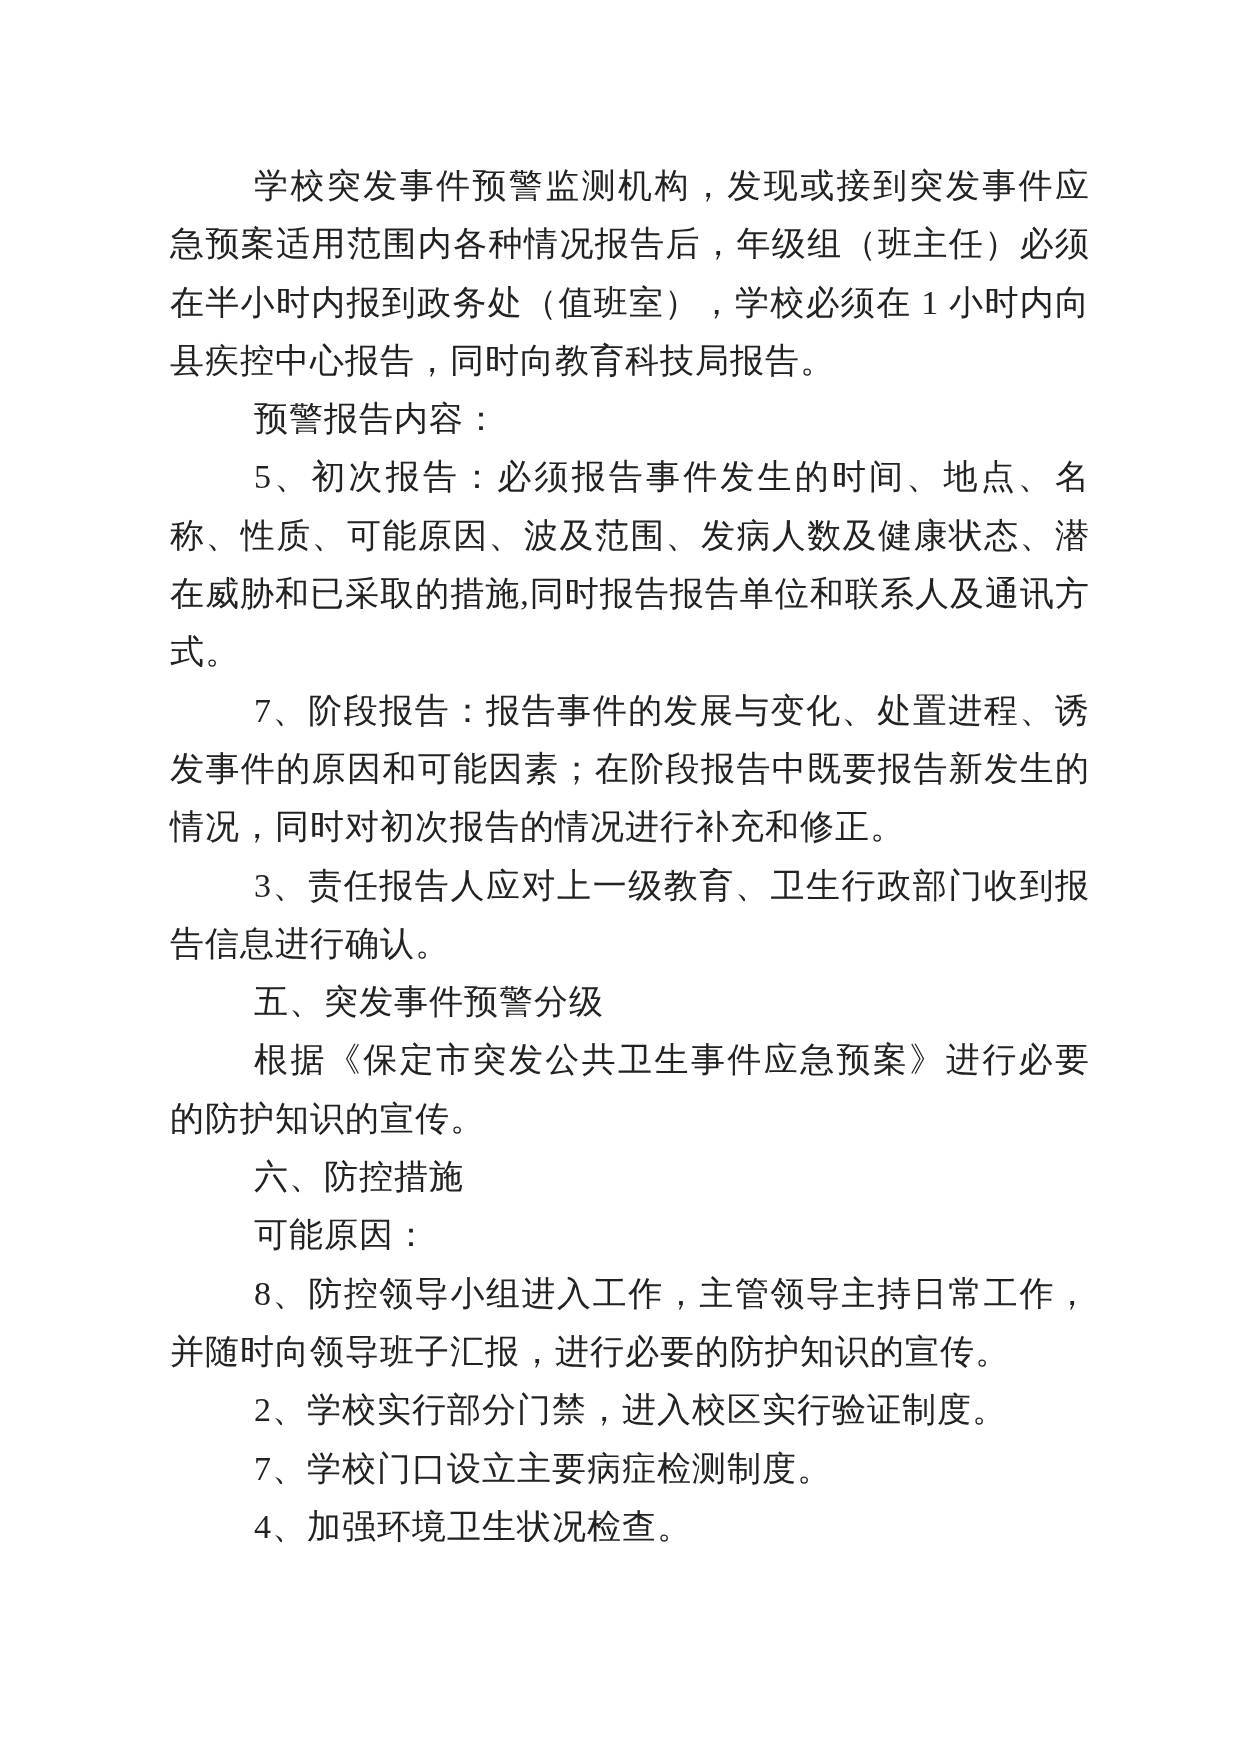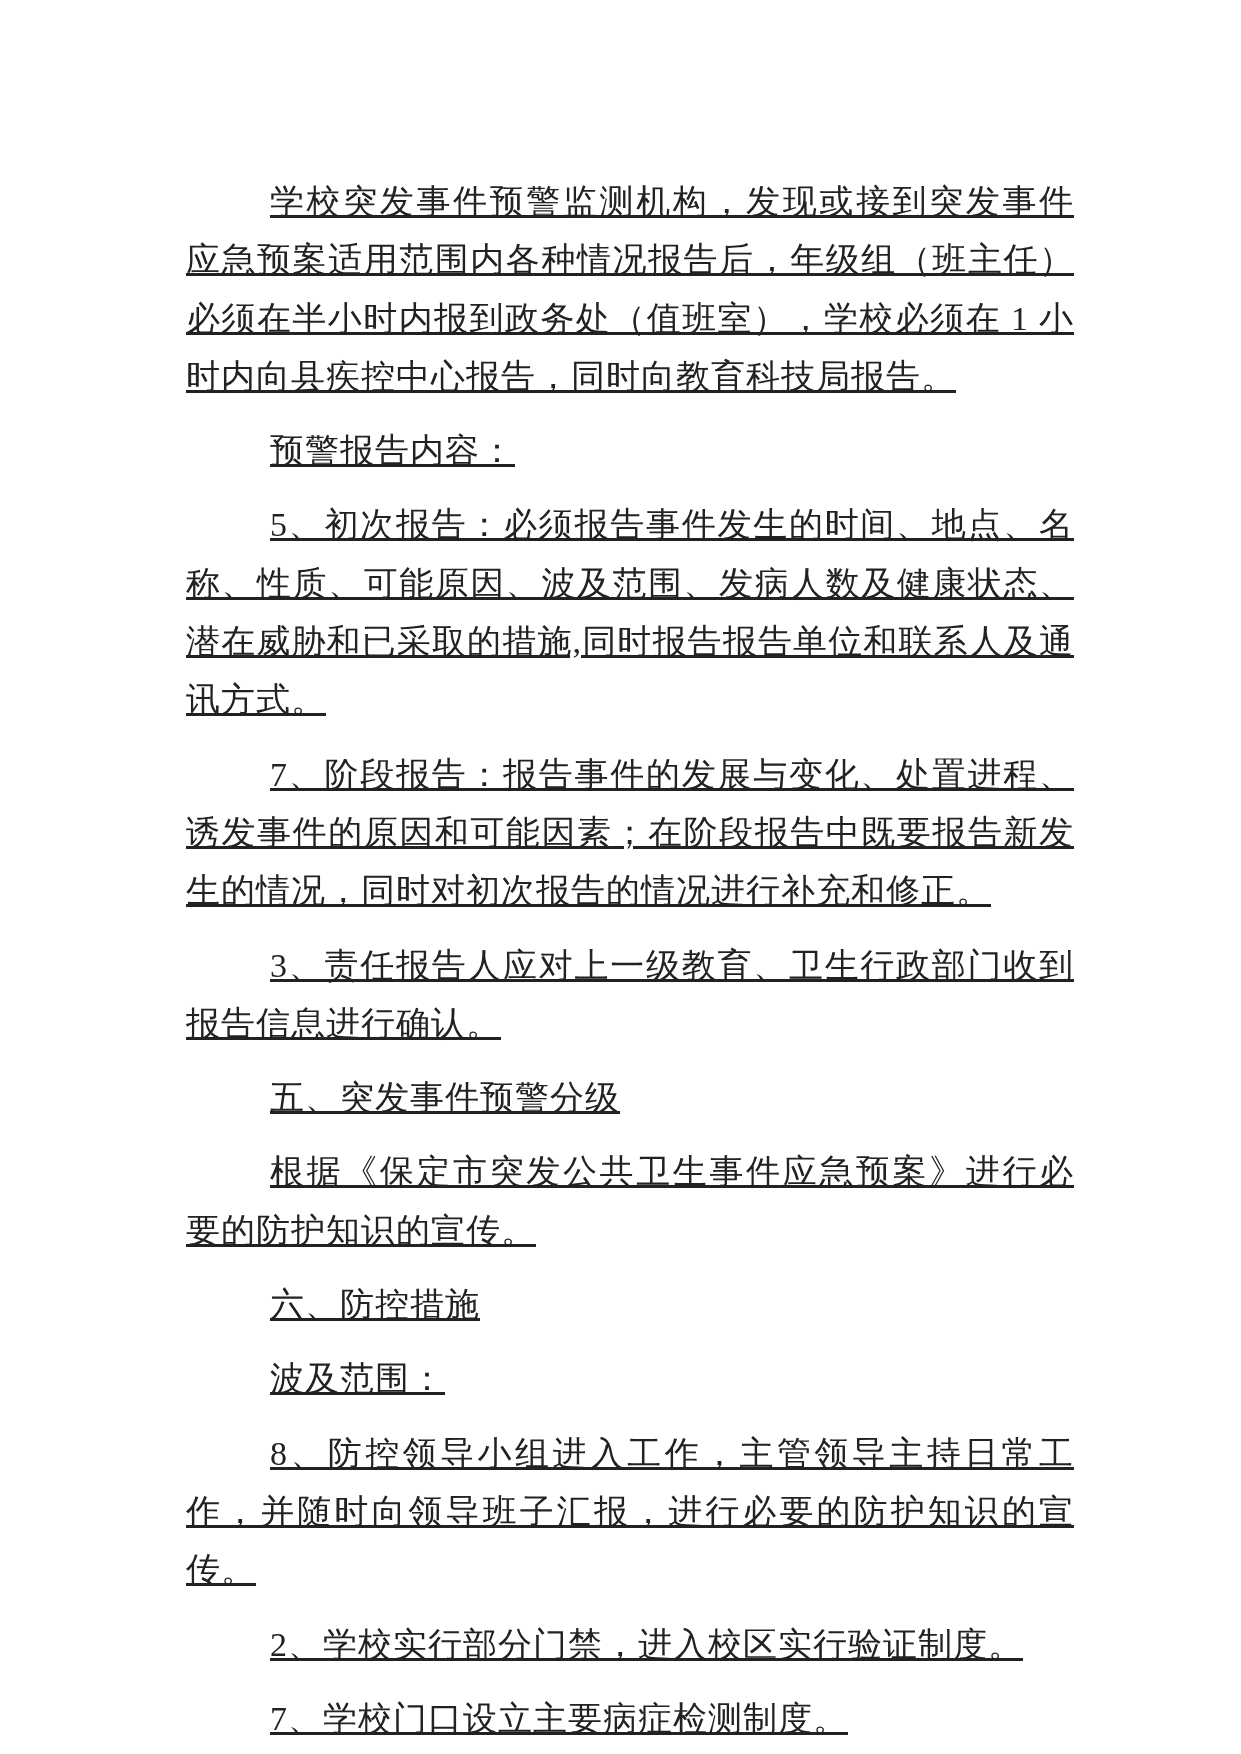--- a/index.html
+++ b/index.html
@@ -29,39 +29,38 @@
       width: 920px;
       color: #222222;
       font-size: 34px;
       line-height: 58.3px;
       letter-spacing: 1px;
       text-align: justify;
       text-justify: inter-ideograph;
       font-weight: normal;
     }
     .doc-content p {
-      margin: 16px;
+      margin: 0;
       padding: 0;
       text-indent: 84px;
       word-break: break-all;
-      text-decoration: underline;
     }
   </style>
 </head>
 <body style="background: rgb(255, 255, 255);">
 
 <div class="page">
   <div class="doc-content" id="doc-body" style="color: rgb(34, 34, 34);">
       <p>学校突发事件预警监测机构，发现或接到突发事件应急预案适用范围内各种情况报告后，年级组（班主任）必须在半小时内报到政务处（值班室），学校必须在 1 小时内向县疾控中心报告，同时向教育科技局报告。</p>
       <p>预警报告内容：</p>
       <p>5、初次报告：必须报告事件发生的时间、地点、名称、性质、可能原因、波及范围、发病人数及健康状态、潜在威胁和已采取的措施,同时报告报告单位和联系人及通讯方式。</p>
       <p>7、阶段报告：报告事件的发展与变化、处置进程、诱发事件的原因和可能因素；在阶段报告中既要报告新发生的情况，同时对初次报告的情况进行补充和修正。</p>
       <p>3、责任报告人应对上一级教育、卫生行政部门收到报告信息进行确认。</p>
       <p>五、突发事件预警分级</p>
       <p>根据《保定市突发公共卫生事件应急预案》进行必要的防护知识的宣传。</p>
       <p>六、防控措施</p>
-      <p>波及范围：</p>
+      <p>可能原因：</p>
       <p>8、防控领导小组进入工作，主管领导主持日常工作，并随时向领导班子汇报，进行必要的防护知识的宣传。</p>
       <p>2、学校实行部分门禁，进入校区实行验证制度。</p>
       <p>7、学校门口设立主要病症检测制度。</p>
       <p>4、加强环境卫生状况检查。</p>
     </div>
 </div>
 
 </body></html>

